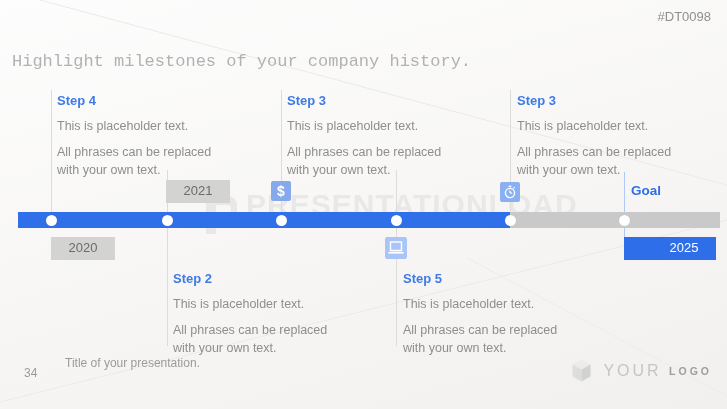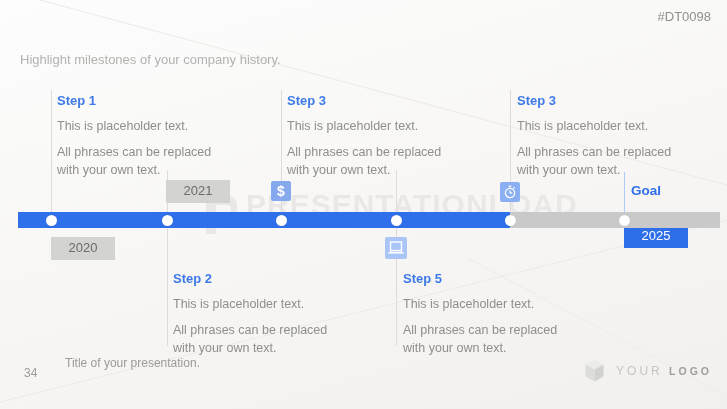--- a/index.html
+++ b/index.html
@@ -8,21 +8,21 @@
     background:linear-gradient(165deg,#fdfdfd 0%,#f7f6f4 55%,#f1f0ee 100%);
     font-family:"Liberation Sans",sans-serif;
   }
   .bg-lines{position:absolute;left:0;top:0;z-index:0;}
   
   .watermark{position:absolute;left:204px;top:190px;z-index:1;display:flex;align-items:flex-start;}
   .wm-logo{margin-right:8px;margin-top:4px;}
   .wm-text{font-size:30px;font-weight:700;letter-spacing:1px;color:#e9e8e6;line-height:30px;}
   
   .title{position:absolute;left:20px;top:18px;font-size:23px;color:#595959;z-index:5;}
-  .subtitle{position:absolute;left:20px;top:52px;font-size:13px;color:#b3b2b1;z-index:5;}
+  .subtitle{position:absolute;left:12px;top:52px;font-size:17px;color:#b3b2b1;z-index:5;font-family:Liberation Mono, monospace;}
   .code{position:absolute;right:16px;top:9px;font-size:13px;color:#8f8f8f;z-index:5;}
   
   .bar{position:absolute;left:18px;top:212px;width:702px;height:16px;background:#c9c9c9;z-index:4;}
   .bar-fill{position:absolute;left:0;top:0;height:16px;width:492px;background:#2f70ea;}
   .dot{position:absolute;width:11px;height:11px;border-radius:50%;background:#ffffff;top:214.5px;z-index:5;box-shadow:0 0 1px rgba(0,0,0,.15);}
   
   .vline{position:absolute;width:1px;background:#dddcda;z-index:2;}
   .vline.accent{background:#aecaf8;}
   
   .yearbox{position:absolute;width:64px;height:23px;background:#d3d3d2;color:#6b6b6b;
@@ -39,21 +39,21 @@
   
   .step{position:absolute;width:160px;z-index:5;}
   .step-label{font-size:13px;font-weight:700;color:#3e7be8;margin-bottom:9px;}
   .step-line{font-size:12.5px;color:#8f8e8d;line-height:18px;}
   .step-line.p1{margin-bottom:8px;}
   
   .footer-num{position:absolute;left:24px;top:366px;font-size:12px;color:#9c9b9a;z-index:5;}
   .footer-title{position:absolute;left:65px;top:356px;font-size:12px;color:#9c9b9a;z-index:5;}
   .footer-logo{position:absolute;right:15px;top:359px;display:flex;align-items:center;z-index:5;}
   .logo-cube{margin-right:12px;}
-  .logo-your{font-size:12px;letter-spacing:3px;color:#c6c5c4;}
+  .logo-your{font-size:16px;letter-spacing:3px;color:#c6c5c4;}
   .logo-logo{font-size:10.5px;letter-spacing:3px;color:#9e9d9c;font-weight:700;}
 </style>
 </head>
 <body>
 
 <div class="slide">
 
   <svg class="bg-lines" width="727" height="409">
     <line x1="40" y1="0" x2="727" y2="185" stroke="#ebeae8" stroke-width="1"></line>
     <line x1="0" y1="402" x2="727" y2="220" stroke="#ebeae8" stroke-width="1"></line>
@@ -74,21 +74,21 @@
   <div class="vline" style="left:281px;top:90px;height:122px;"></div>
   <div class="vline" style="left:510px;top:90px;height:122px;"></div>
   <div class="vline" style="left:167px;top:170px;height:42px;"></div>
   <div class="vline" style="left:396px;top:170px;height:42px;"></div>
   <div class="vline" style="left:167px;top:228px;height:118px;"></div>
   <div class="vline" style="left:396px;top:228px;height:118px;"></div>
   <div class="vline accent" style="left:624px;top:172px;height:65px;"></div>
 
   <div class="yearbox" style="left:166px;top:180px;">2021</div>
   <div class="yearbox" style="left:51px;top:237px;">2020</div>
-  <div class="yearbox accent" style="left:624px;top:225px;">2025</div>
+  <div class="yearbox accent" style="left:624px;top:237px;padding-left:28px;">2025</div>
 
   <div class="msicon dollar" style="left:271px;top:181px;">
     <span>$</span>
   </div>
   <div class="msicon clock" style="left:500px;top:182px;">
     <svg width="14" height="14" viewBox="0 0 14 14">
       <circle cx="7" cy="8" r="4.6" fill="none" stroke="#ffffff" stroke-width="1.3"></circle>
       <line x1="7" y1="8" x2="7" y2="5.4" stroke="#ffffff" stroke-width="1.2"></line>
       <line x1="7" y1="8" x2="9.2" y2="8" stroke="#ffffff" stroke-width="1.2"></line>
       <rect x="5.7" y="0.6" width="2.6" height="1.6" fill="#ffffff"></rect>
@@ -108,21 +108,21 @@
     <div class="bar-fill"></div>
   </div>
   <div class="dot" style="left:45.5px;"></div>
   <div class="dot" style="left:161.5px;"></div>
   <div class="dot" style="left:275.5px;"></div>
   <div class="dot" style="left:390.5px;"></div>
   <div class="dot" style="left:504.5px;"></div>
   <div class="dot" style="left:618.5px;"></div>
 
   <div class="step" style="left:57px;top:93px;">
-    <div class="step-label">Step 1</div>
+    <div class="step-label">Step 4</div>
     <div class="step-line p1">This is placeholder text.</div>
     <div class="step-line">All phrases can be replaced</div>
     <div class="step-line">with your own text.</div>
   </div>
   <div class="step" style="left:287px;top:93px;">
     <div class="step-label">Step 3</div>
     <div class="step-line p1">This is placeholder text.</div>
     <div class="step-line">All phrases can be replaced</div>
     <div class="step-line">with your own text.</div>
   </div>

